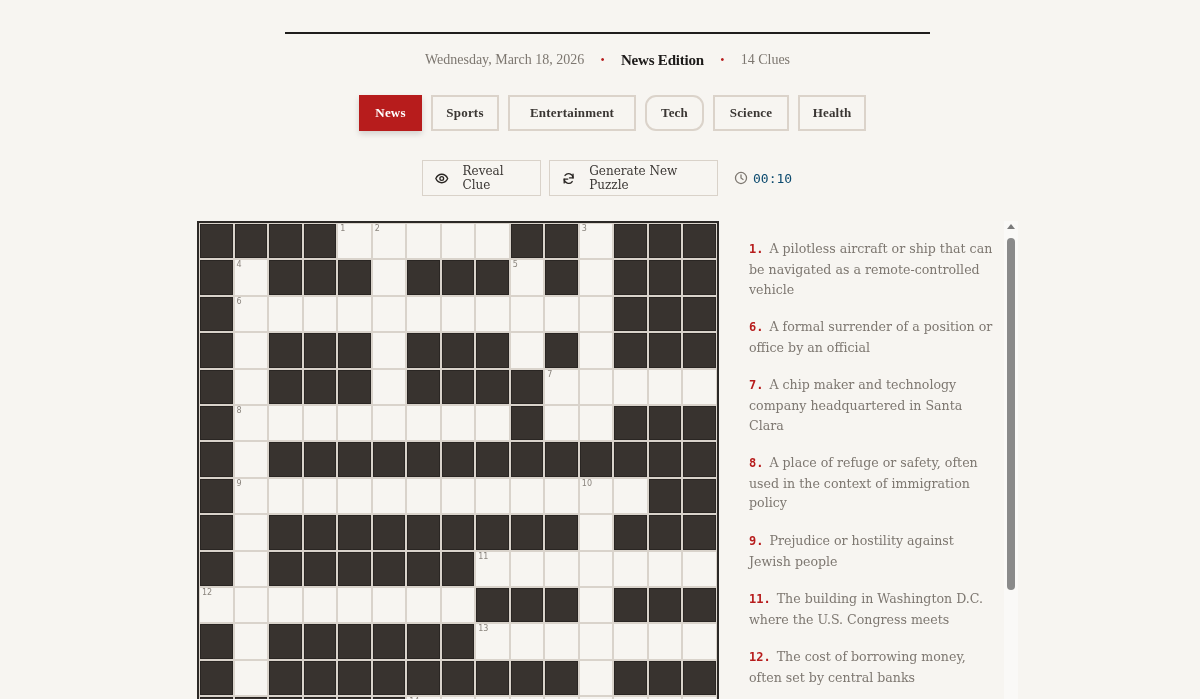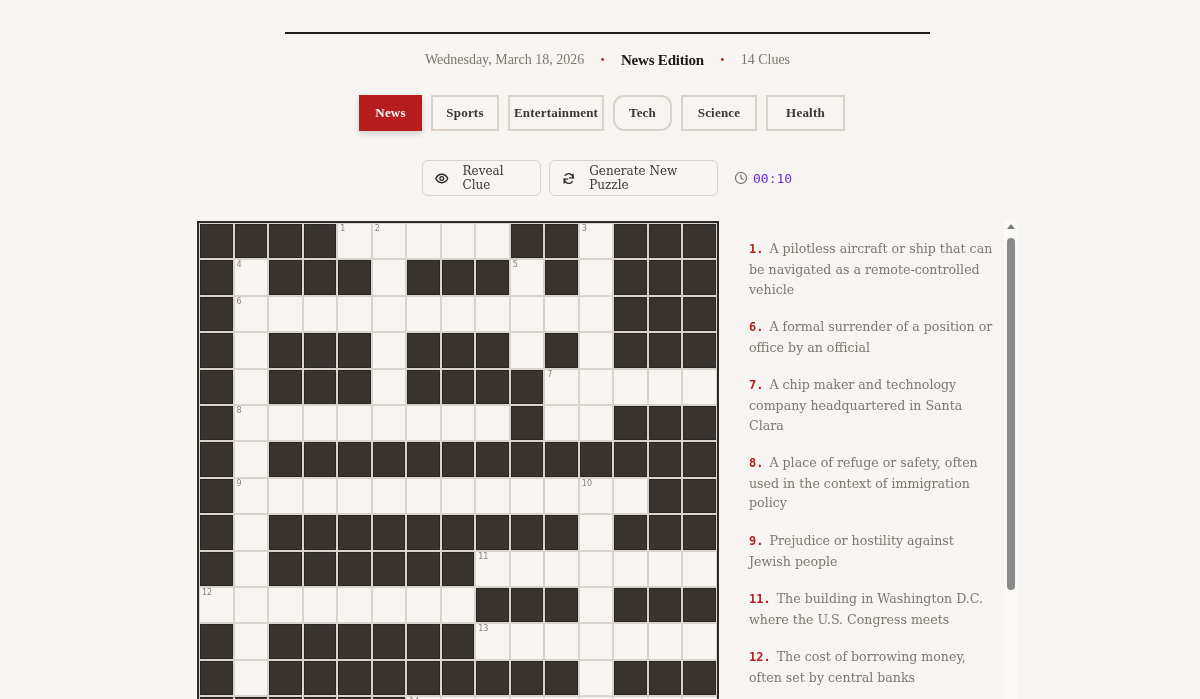--- a/index.html
+++ b/index.html
@@ -32,39 +32,39 @@
     font-family: "Liberation Serif", serif; font-weight: bold;
     font-size: 13px; color: #3a3633; display: flex; align-items: center;
     cursor: pointer; letter-spacing: 0.2px;
   }
   .tab.active {
     background: #b71c1c; border-color: #b71c1c; color: #fff;
     box-shadow: 0 3px 6px rgba(0,0,0,0.15);
   }
   .tab[data-name="tab-news"]{ width:63px; justify-content:center; }
   .tab[data-name="tab-sports"]{ width:68px; justify-content:center; }
-  .tab[data-name="tab-entertainment"]{ width:96px; justify-content:center; }
+  .tab[data-name="tab-entertainment"]{ width:128px; justify-content:center; }
   .tab[data-name="tab-tech"]{ width:59px; justify-content:center;border-radius:11px; }
   .tab[data-name="tab-science"]{ width:76px; justify-content:center; }
-  .tab[data-name="tab-health"]{ width:79px; justify-content:center; }
+  .tab[data-name="tab-health"]{ width:68px; justify-content:center; }
 
   .actions { position: absolute; top: 160px; left: 422px; display: flex; align-items: center; gap: 8px; }
   .btn {
     height: 36px; box-sizing: border-box; border: 1px solid #d9d2c9;
-    background: #f7f5f1; border-radius: 6px;
+    background: #f7f5f1; border-radius: 0;
     display: flex; align-items: center; padding: 0 12px;
     font-family: "DejaVu Serif", serif; font-size: 12px; color: #3a3633;
     cursor: pointer;
   }
   .btn svg { margin-right: 14px; }
   .btn.reveal { width: 119px; }
   .btn.generate { width: 169px; }
   .timer {
     display: flex; align-items: center; margin-left: 8px;
-    font-family: "DejaVu Sans Mono", monospace; font-size: 13px; color: #6d28d9;
+    font-family: "DejaVu Sans Mono", monospace; font-size: 13px; color: #0c4a6e;
   }
   .timer svg { margin-right: 5px; }
 
   .grid {
     position: absolute; left: 197px; top: 221px;
     width: 522px; border: 2px solid #2c2926; border-bottom: none;
     background: #d9d3cb; box-sizing: border-box;
     display: grid; grid-template-columns: repeat(15, 1fr);
     gap: 2px; padding: 1px 1px 0 1px;
   }

